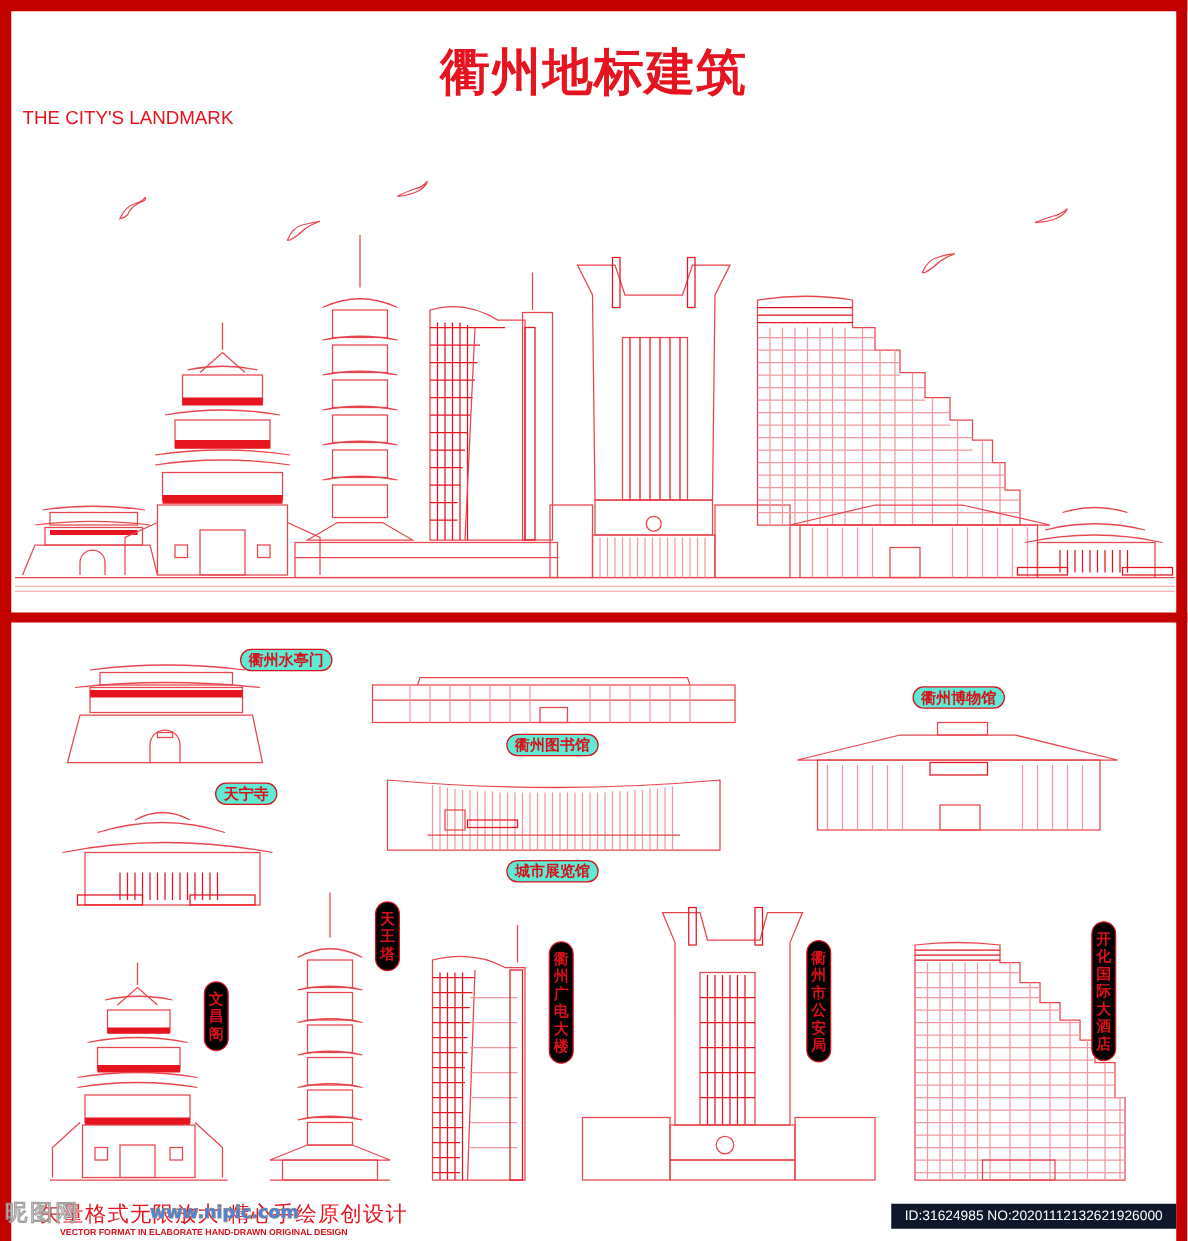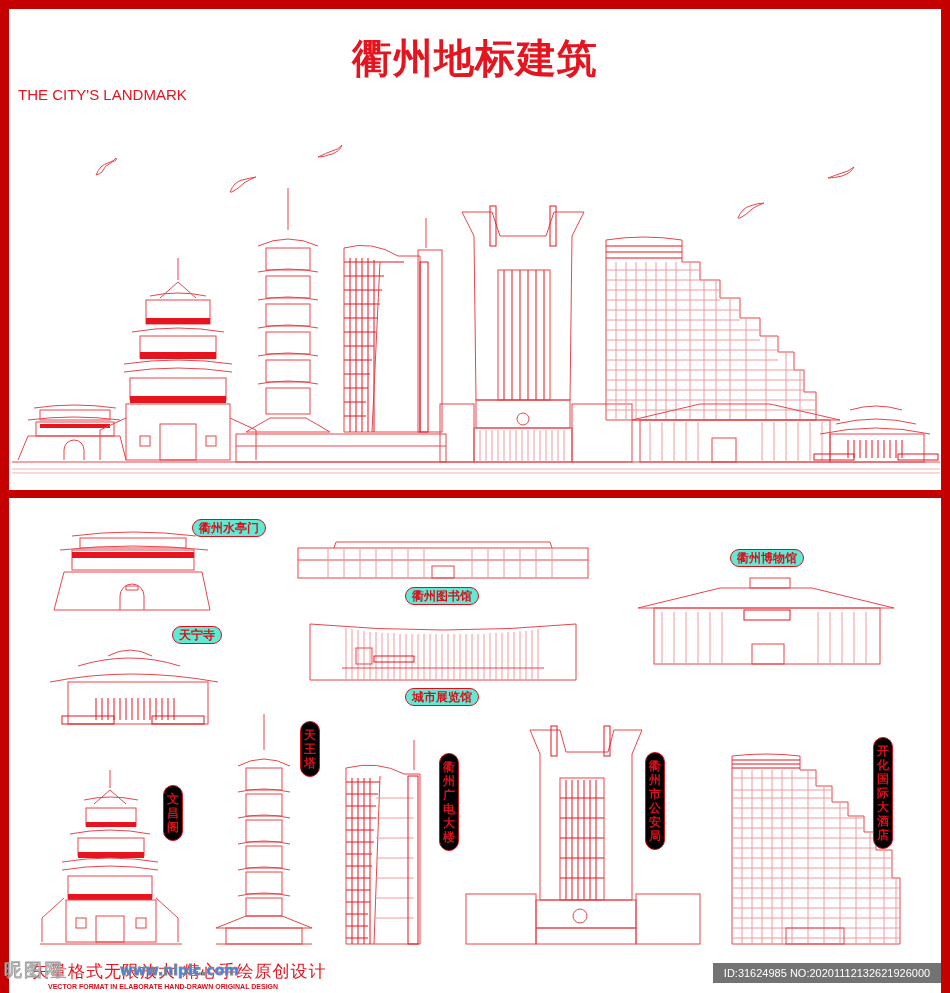--- a/index.html
+++ b/index.html
@@ -11,21 +11,21 @@
   svg{position:absolute;}
   .ln{fill:none;stroke:#e8454d;stroke-width:1;}
   .lt{fill:none;stroke:#f09aa0;stroke-width:0.8;}
   .fill-red{fill:#e5141e;}
   .pill{position:absolute;border:1.5px solid #d8101a;border-radius:12px;color:#d8101a;font-weight:bold;font-size:12px;line-height:16px;padding:0 6px;background:#5eead4;white-space:nowrap;text-align:right;}
   .vpill{position:absolute;border:1.5px solid #d8101a;border-radius:11px;color:#d8101a;font-weight:bold;font-size:12px;line-height:14px;width:16px;padding:6px 1px;text-align:center;word-break:break-all;background:#000000;}
   .slogan{position:absolute;left:32px;top:960px;color:#e5141e;font-size:17px;font-weight:normal;letter-spacing:1px;}
   .slogan-en{position:absolute;left:48px;top:983px;color:#d8101a;font-size:7px;font-weight:bold;font-family:"Liberation Sans",sans-serif;}
   .watermark{position:absolute;left:4px;top:958px;color:#fff;font-size:18px;font-weight:normal;-webkit-text-stroke:1px #999;letter-spacing:2px;opacity:.9}
   .watermark-url{position:absolute;left:120px;top:962px;color:#3b82f6;font-size:14px;font-weight:bold;-webkit-text-stroke:0.8px #888;}
-  .idbar{position:absolute;left:713px;top:963px;width:228px;height:20px;background:#737373;color:#fff;font-size:11px;line-height:20px;text-align:center;font-family:"Liberation Sans",sans-serif;}
+  .idbar{position:absolute;left:713px;top:963px;width:228px;height:20px;background:#0f172a;color:#fff;font-size:11px;line-height:20px;text-align:center;font-family:"Liberation Sans",sans-serif;}
 </style>
 </head>
 <body>
 
 <div class="frame"></div>
 <div class="divider"></div>
 
 <div class="title">衢州地标建筑</div>
 <div class="subtitle">THE CITY'S LANDMARK</div>
 

